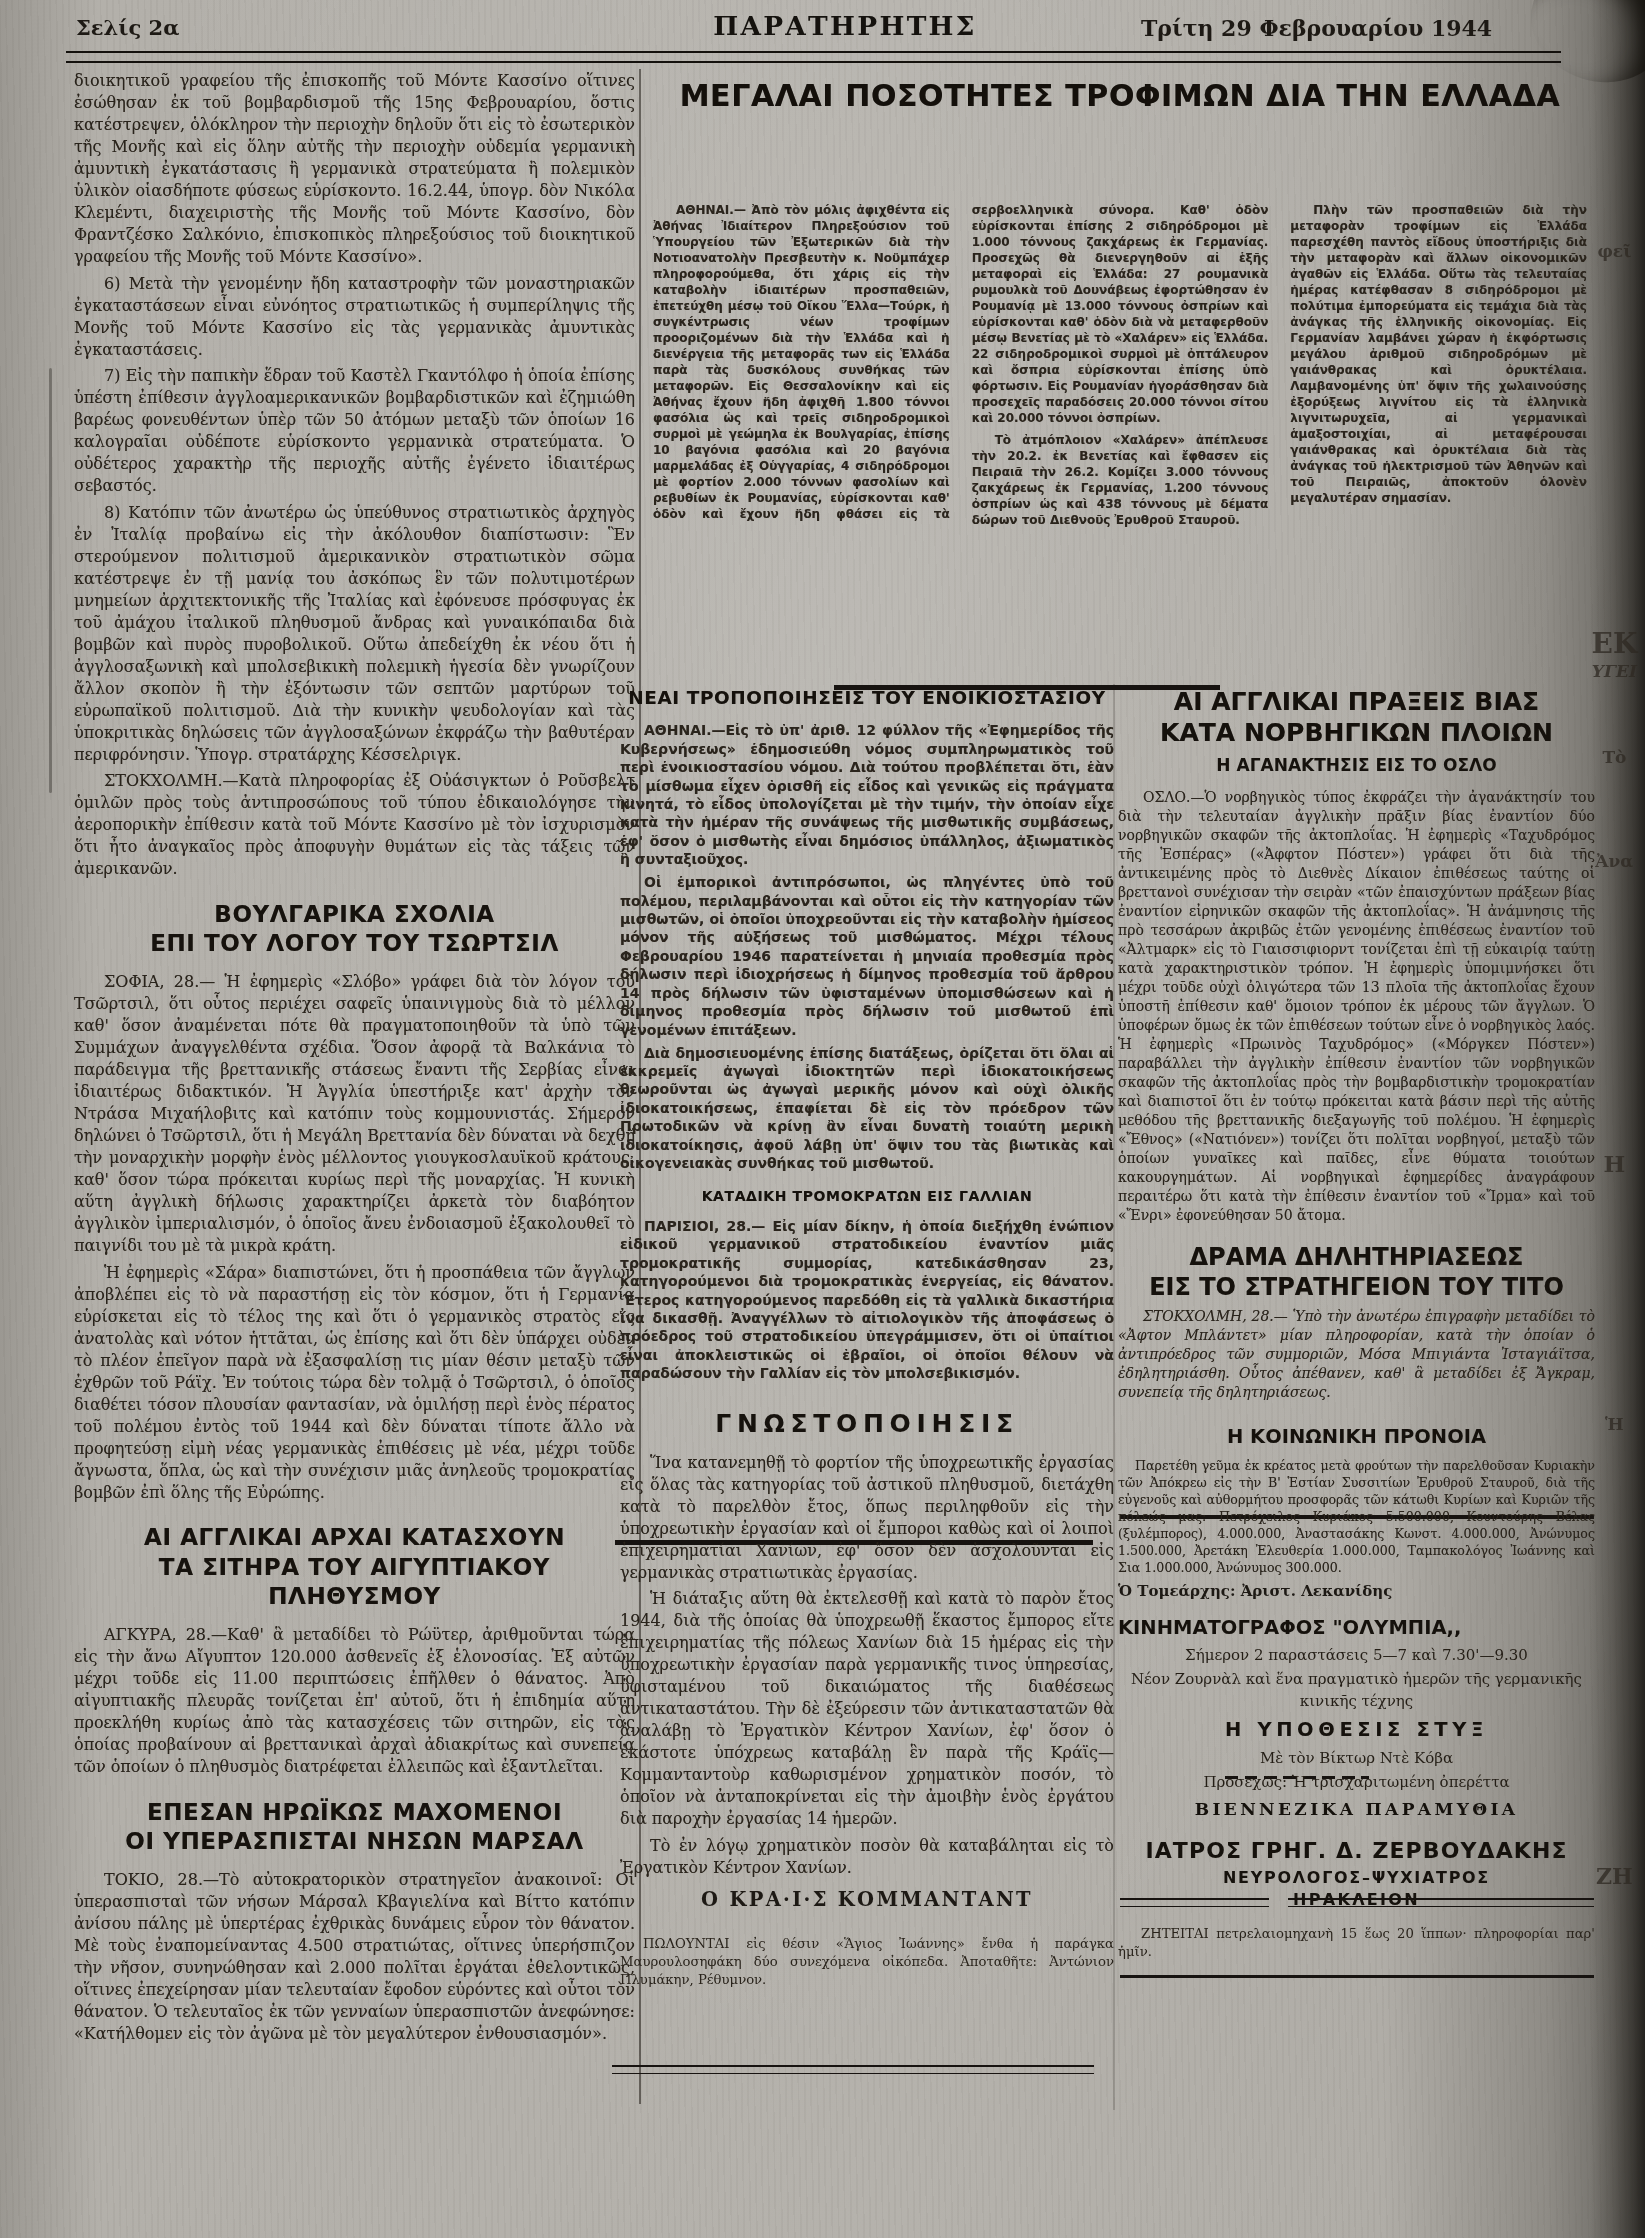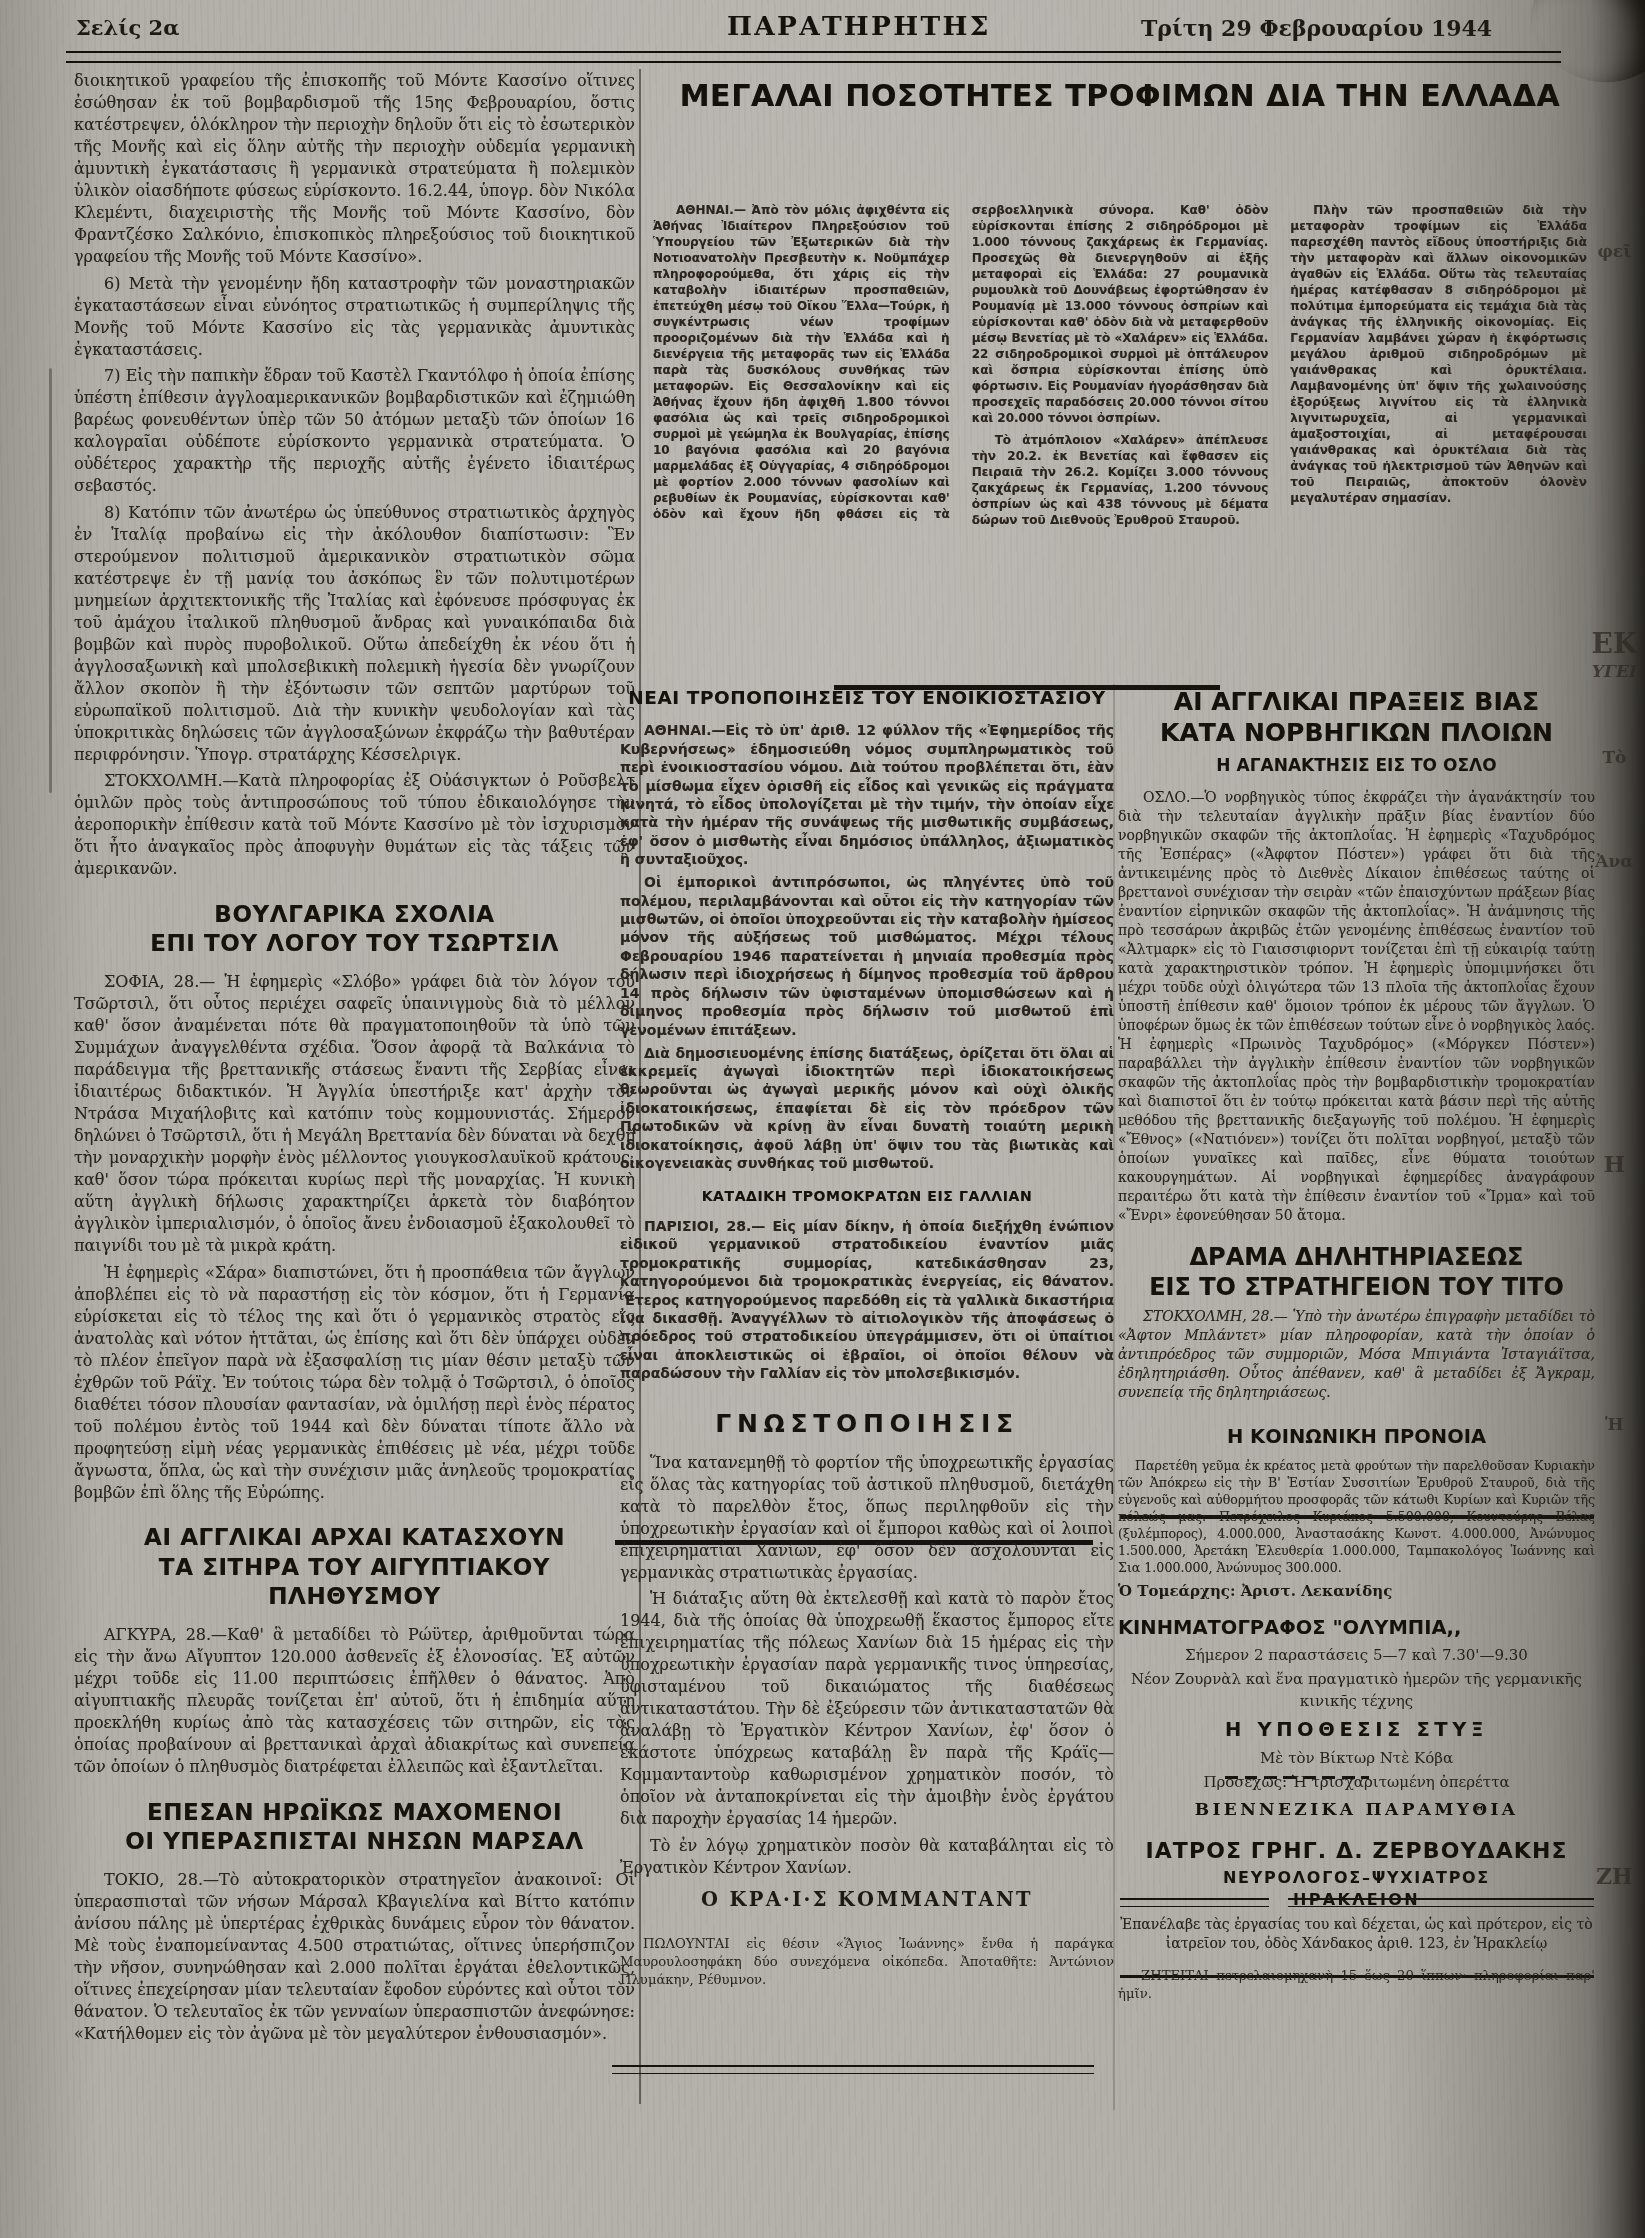--- a/index.html
+++ b/index.html
@@ -7,21 +7,21 @@
     background:
       radial-gradient(ellipse at 50% 30%, rgba(255,255,255,.10), transparent 65%),
       repeating-linear-gradient(89deg, rgba(70,64,56,.05) 0 1.7px, transparent 1.7px 6.3px),
       linear-gradient(90deg, #9b9892 0%, #b3b0aa 6%, #b5b2ac 55%, #b0ada7 84%, #8f8c86 94%, #62605b 100%),
       #b1aea8;
     color:#262019;
     font-family:"DejaVu Serif", serif;
   }
   
   .page-label{position:absolute;left:76px;top:17px;font:bold 21px/1 "DejaVu Serif",serif;color:#1d1914;}
-  .np-title{position:absolute;left:727px;top:12.6px;width:276px;text-align:left;
+  .np-title{position:absolute;left:707px;top:12.6px;width:276px;text-align:center;
     font:bold 26.4px/1 "DejaVu Serif",serif;letter-spacing:2.3px;color:#15120e;}
   .np-date{position:absolute;left:1141px;top:17px;font:bold 22px/1 "DejaVu Serif",serif;color:#1d1914;}
   .mast-rule{position:absolute;left:66px;top:51px;width:1495px;height:7.5px;
     border-top:2.9px solid #14110d;border-bottom:2.3px solid #14110d;}
   
   .vrule{position:absolute;width:1.7px;background:rgba(35,30,24,.55);}
   .hrule{position:absolute;height:5.2px;background:#171310;}
   .hrule-dbl{position:absolute;height:5.7px;border-top:2.3px solid #171310;border-bottom:1.7px solid #171310;}
   .hrule-dash{position:absolute;height:2.9px;background:repeating-linear-gradient(90deg,#171310 0 12.6px,transparent 12.6px 19.5px);}
   
@@ -216,23 +216,20 @@
       <div class="cin-film">Η ΥΠΟΘΕΣΙΣ ΣΤΥΞ</div>
       <div class="cin-line">Μὲ τὸν Βίκτωρ Ντὲ Κόβα</div>
       <div class="cin-line">Προσεχῶς: Ἡ τρισχαριτωμένη ὀπερέττα</div>
       <div class="cin-film2">ΒΙΕΝΝΕΖΙΚΑ ΠΑΡΑΜΥΘΙΑ</div>
     </div>
 
     <div style="margin-top:17px;">
       <div class="doc-name">ΙΑΤΡΟΣ ΓΡΗΓ. Δ. ΖΕΡΒΟΥΔΑΚΗΣ</div>
       <div class="doc-spec">ΝΕΥΡΟΛΟΓΟΣ–ΨΥΧΙΑΤΡΟΣ</div>
       <div class="doc-city">ΗΡΑΚΛΕΙΟΝ</div>
-      <div class="rserif" style="text-align:center;">
-        <p style="text-indent:0;text-align:center;">Ἐπανέλαβε τὰς ἐργασίας του καὶ δέχεται, ὡς καὶ πρότερον, εἰς τὸ ἰατρεῖον του, ὁδὸς Χάνδακος ἀριθ. 123, ἐν Ἡρακλείῳ</p>
-      </div>
     </div>
 
     <div class="ad" style="margin-top:14px;">
       <p>ΖΗΤΕΙΤΑΙ πετρελαιομηχανὴ 15 ἕως 20 ἵππων· πληροφορίαι παρ' ἡμῖν.</p>
     </div>
   </div>
 
   <div class="scratch"></div>
   <div class="fold"></div>
   <div class="corner-tear"></div>

